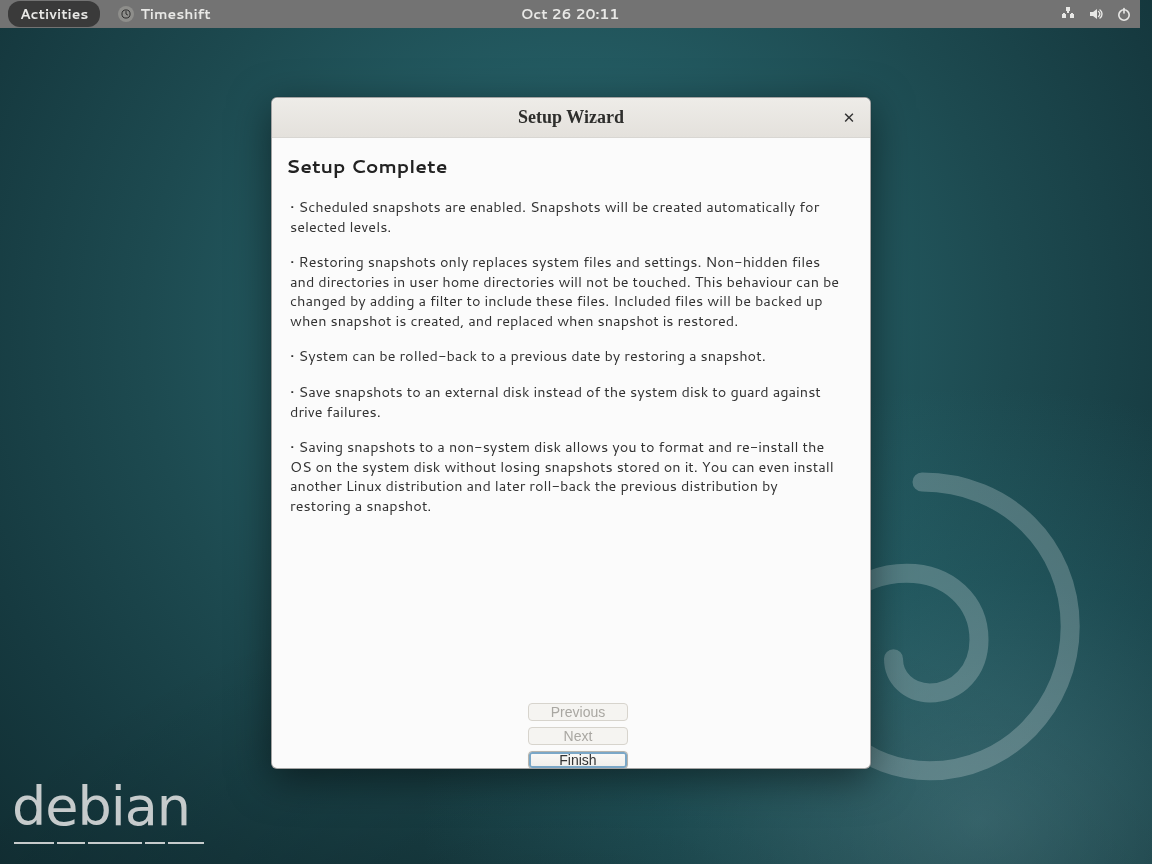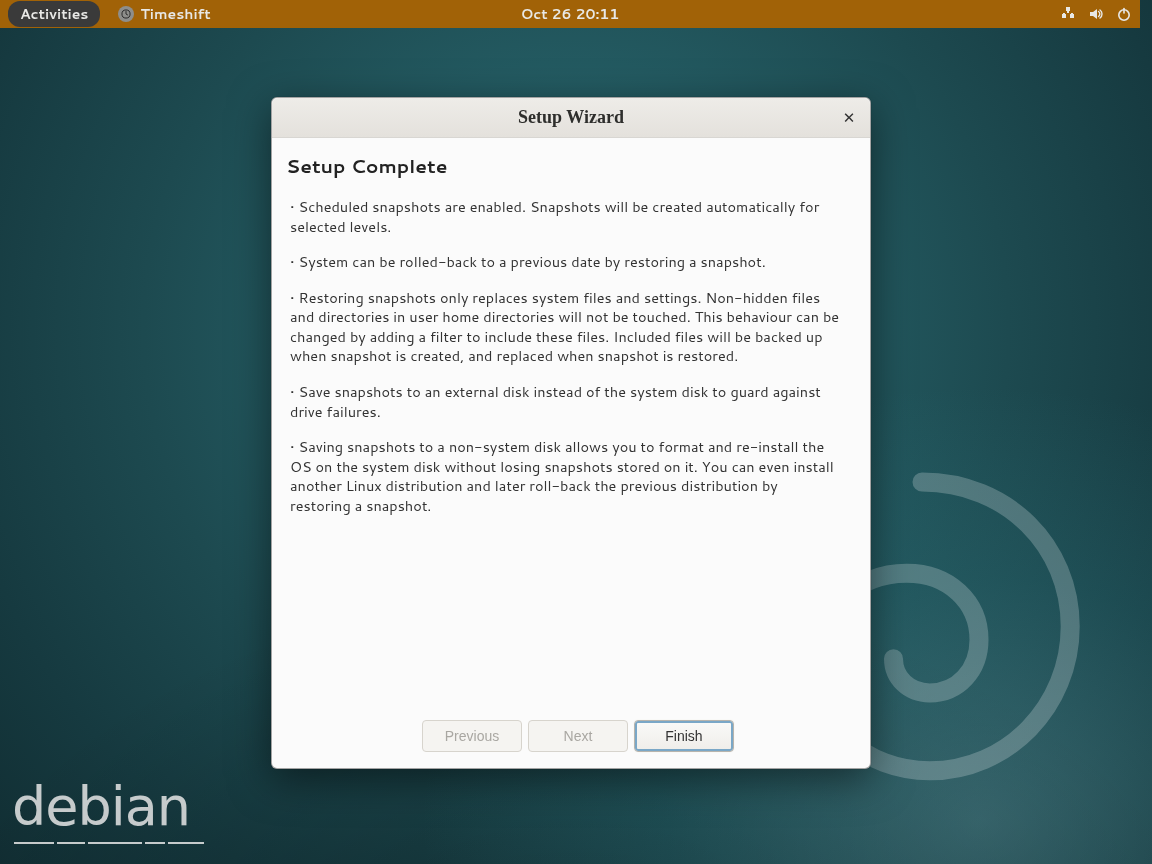--- a/index.html
+++ b/index.html
@@ -9,21 +9,21 @@
       radial-gradient(ellipse 900px 700px at 85% 95%, rgba(140,215,225,0.28) 0%, rgba(60,150,160,0.18) 35%, rgba(0,0,0,0) 62%),
       radial-gradient(ellipse 1200px 900px at 50% 130%, rgba(0,0,0,0.35) 0%, rgba(0,0,0,0) 60%),
       radial-gradient(circle at 50% 38%, #2a6b73 0%, #245c63 30%, #1d4a50 55%, #163a40 80%, #112e33 100%);
     position: relative;
     color: #e8e8e8;
   }
 
   
   .topbar {
     position: absolute; top: 0; left: 0; right: 12px; height: 28px;
-    background: #a16207; display: flex; align-items: center;
+    background: #737373; display: flex; align-items: center;
     font-size: 14px; font-weight: 600; color: #e8e8e6;
     padding: 0 8px;
   }
   .activities-pill {
     background: #3a3a3a; border-radius: 12px; padding: 3px 12px;
     display: inline-flex; align-items: center; cursor: pointer;
   }
   .app-indicator {
     display: inline-flex; align-items: center; gap: 6px;
     margin-left: 18px; cursor: pointer;
@@ -104,21 +104,21 @@
   .scroll::-webkit-scrollbar { width:10px; }
   .scroll::-webkit-scrollbar-thumb { background:#cfccc6; border-radius:5px; }
   .scroll p {
     font-size: 14.5px; line-height: 1.35; color: #333;
     margin: 0 18px 16px 4px;
   }
   .scroll p.exit { font-weight:700; margin-top: 6px; }
 
   .buttonbar {
     height: 64px; display:flex; align-items:center; justify-content:center;
-    gap: 6px; border-top: 0;
+    gap: 6px; border-top: 0; flex-direction: column;
   }
   .btn {
     min-width: 100px; height: 32px; padding: 0 18px;
     background: linear-gradient(#fafaf8,#efede9);
     border: 1px solid #c9c6bf; border-radius: 4px;
     font-size: 14px; color:#333; cursor:pointer;
     display:inline-flex; align-items:center; justify-content:center;
   }
   .btn[disabled] {
     color:#a9a7a2; background:#f5f4f1; cursor:default; border-color:#d7d4cd;
@@ -196,22 +196,22 @@
     <span class="title">Setup Wizard</span>
     <div class="close-btn" title="Close">
       <span>✕</span>
     </div>
   </div>
 
   <div class="content">
     <h1>Setup Complete</h1>
     <div class="scroll">
       <p>• Scheduled snapshots are enabled. Snapshots will be created automatically for selected levels.</p>
+      <p>• Restoring snapshots only replaces system files and settings. Non-hidden files and directories in user home directories will not be touched. This behaviour can be changed by adding a filter to include these files. Included files will be backed up when snapshot is created, and replaced when snapshot is restored.</p>
       <p>• System can be rolled-back to a previous date by restoring a snapshot.</p>
-      <p>• Restoring snapshots only replaces system files and settings. Non-hidden files and directories in user home directories will not be touched. This behaviour can be changed by adding a filter to include these files. Included files will be backed up when snapshot is created, and replaced when snapshot is restored.</p>
       <p>• Save snapshots to an external disk instead of the system disk to guard against drive failures.</p>
       <p>• Saving snapshots to a non-system disk allows you to format and re-install the OS on the system disk without losing snapshots stored on it. You can even install another Linux distribution and later roll-back the previous distribution by restoring a snapshot.</p>
     </div>
     <div class="buttonbar">
       <button class="btn" disabled="">Previous</button>
       <button class="btn" disabled="">Next</button>
       <button class="btn primary focused">Finish</button>
     </div>
   </div>
 </div>

